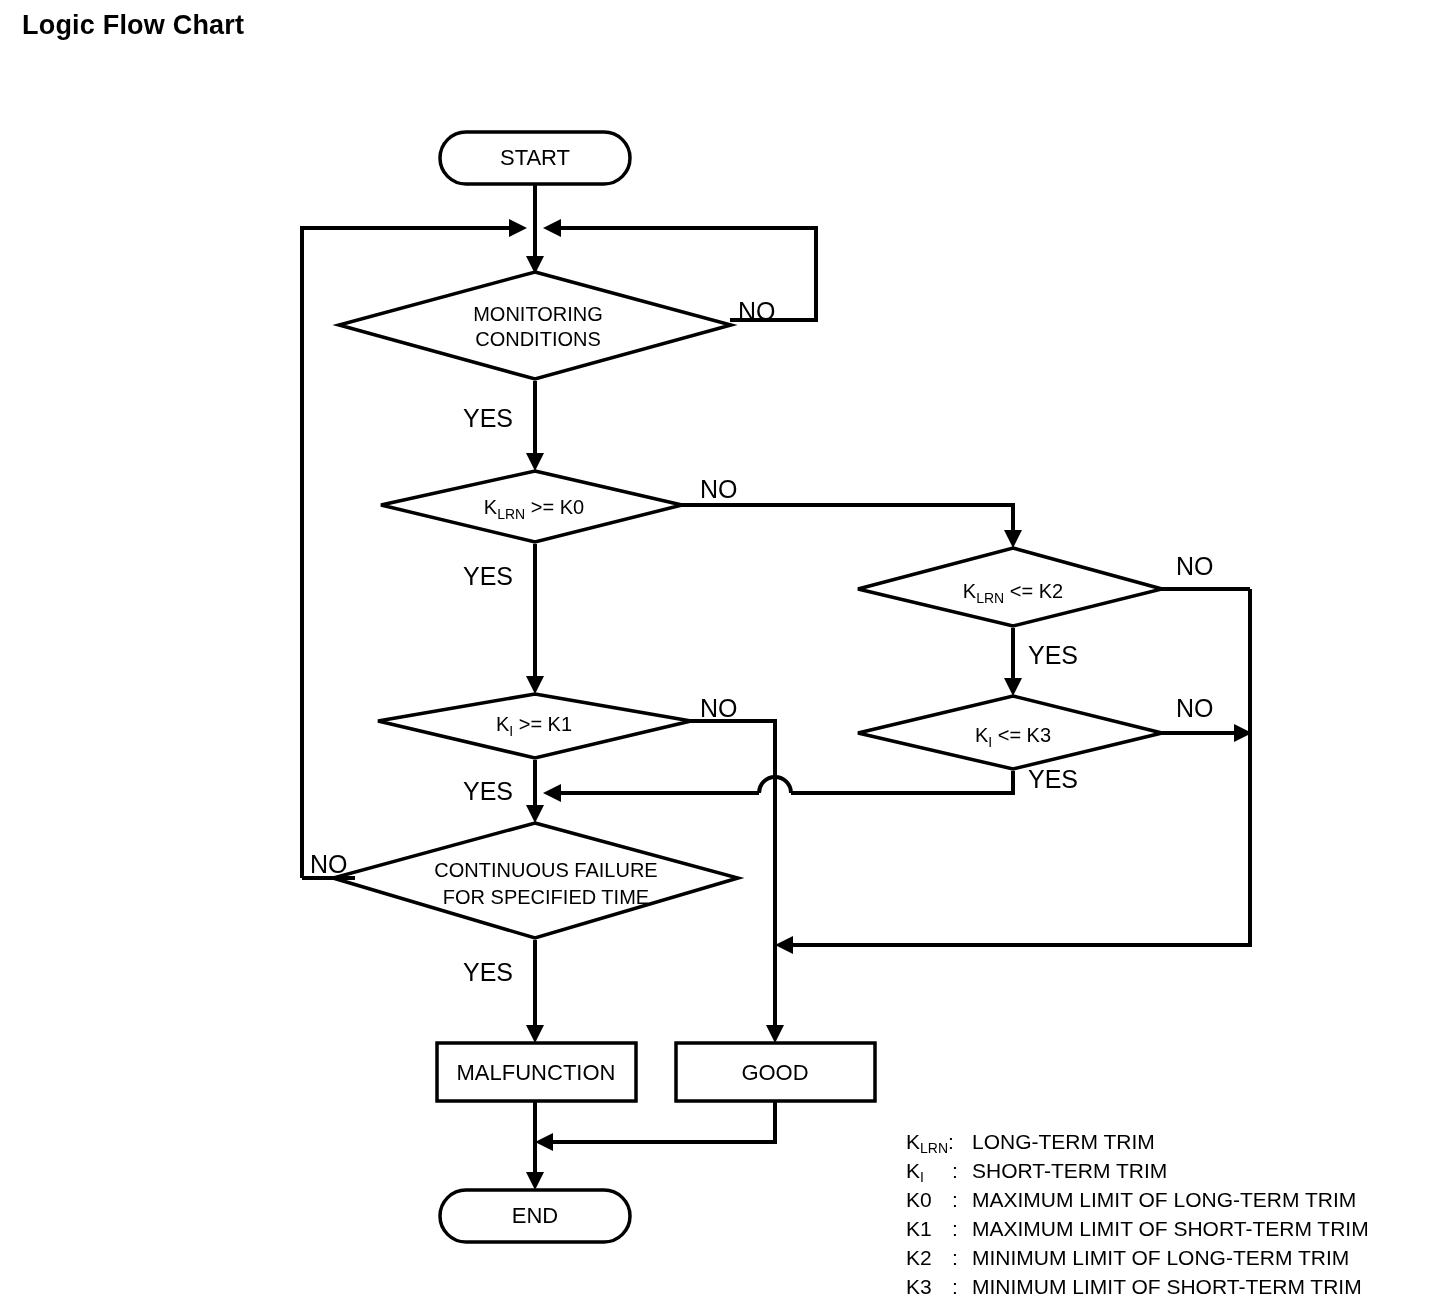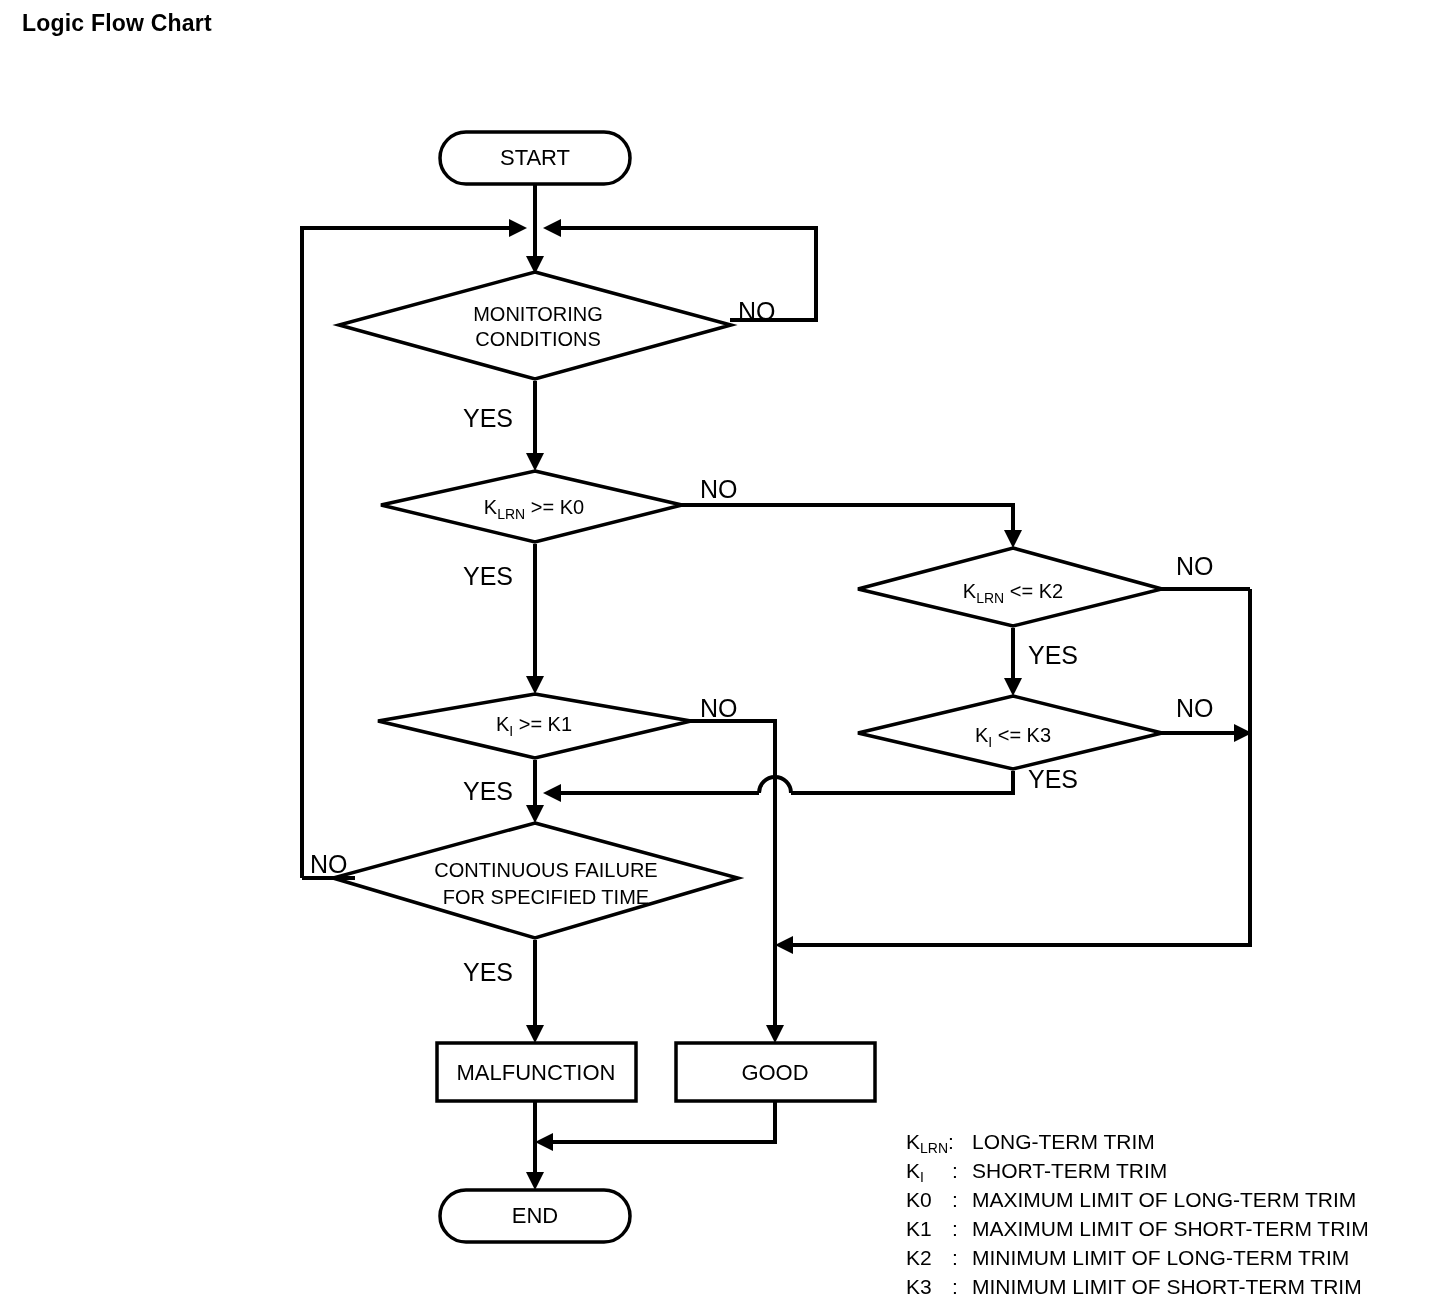--- a/index.html
+++ b/index.html
@@ -12,21 +12,21 @@
     height: 1314px;
     font-family: "Liberation Sans", sans-serif;
     color: #000000;
     position: relative;
     overflow: hidden;
   }
   #page-title {
     position: absolute;
     left: 22px;
     top: 10px;
-    font-size: 23px;
+    font-size: 27px;
     font-weight: bold;
     letter-spacing: 0.2px;
   }
   #flow-svg {
     position: absolute;
     left: 0;
     top: 0;
   }
   .shape-line {
     fill: none;

